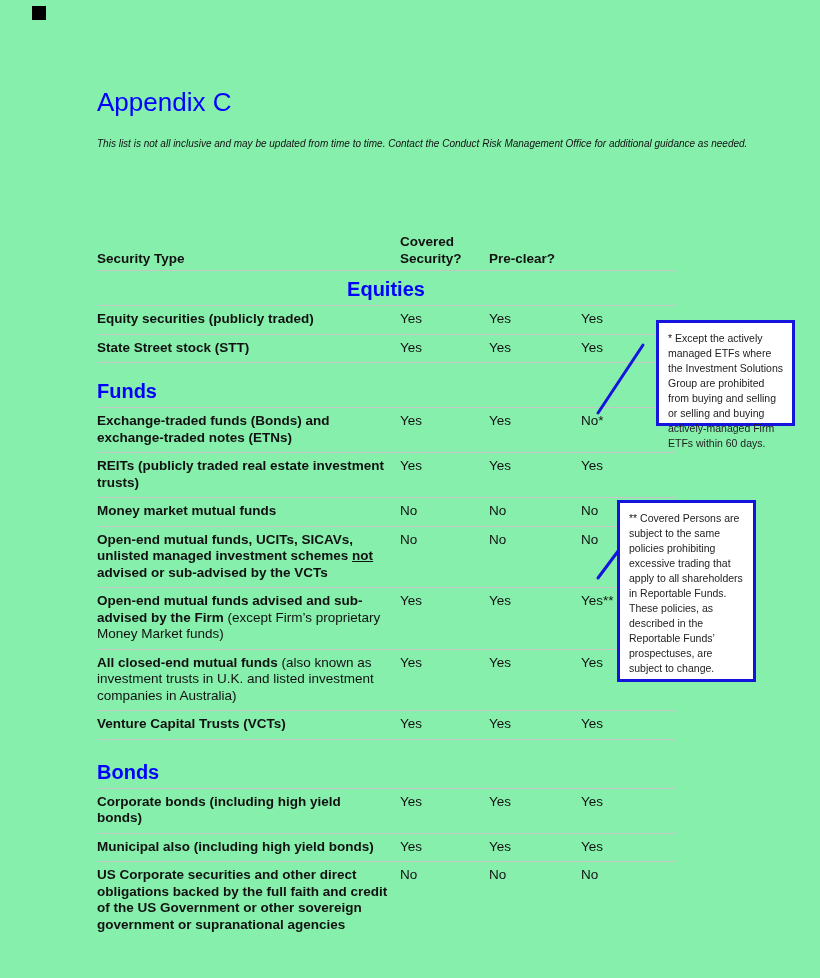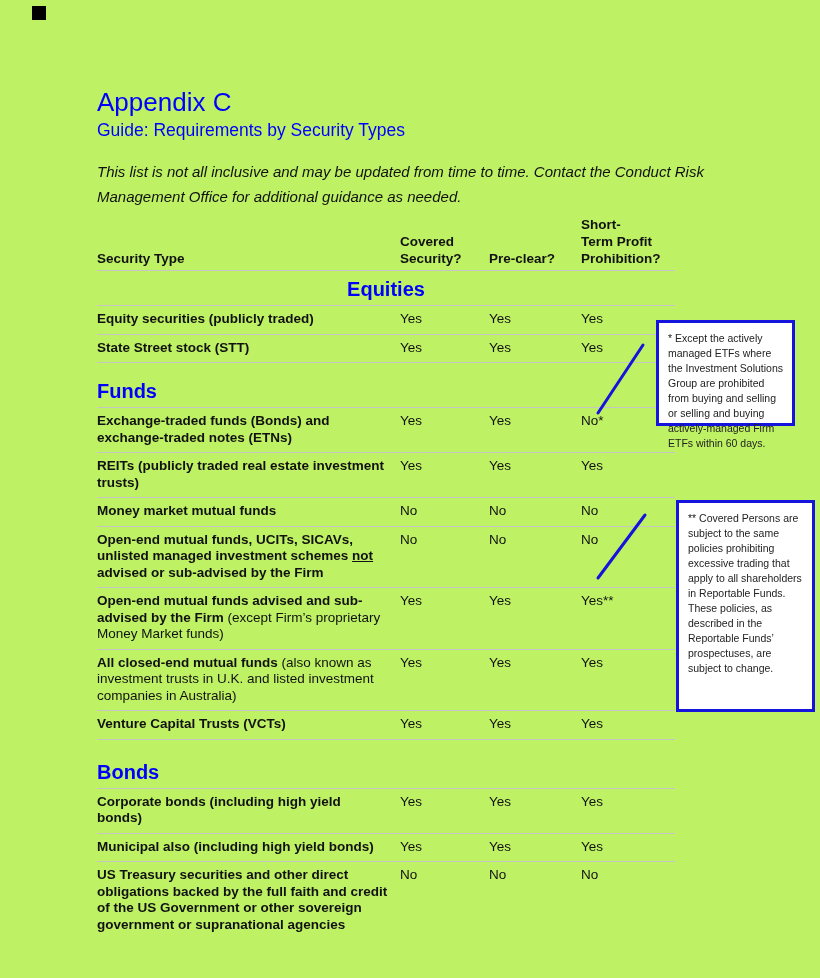--- a/index.html
+++ b/index.html
@@ -1,39 +1,39 @@
 <!DOCTYPE html>
 <html style="--heading-blue: #0000FF; --callout-border: #1414DD; --divider: #C6C6C6;"><head>
 <meta charset="utf-8">
 <style>
   html,body{margin:0;padding:0;background:#ffffff;}
   .page{
     position:relative;
     width:820px;height:978px;
-    background:#bef264;
+    background:#86efac;
     font-family:"Liberation Sans",sans-serif;
     color:#1a1a1a;
     overflow:hidden;
   }
   .corner-mark{
     position:absolute;left:32px;top:6px;width:14px;height:14px;background:#000;
   }
   .title{
     margin:88px 0 0 97px;
     font-size:26px;font-weight:400;line-height:1.1;
     color:var(--heading-blue);
   }
   .subtitle{
     margin:3px 0 0 97px;
     font-size:17.5px;font-weight:400;line-height:1.2;
     color:var(--heading-blue);
   }
   .intro{
     margin:18px 0 0 97px;width:676px;
-    font-size:15px;font-style:italic;line-height:1.7;color:#111;
+    font-size:10px;font-style:italic;line-height:1.7;color:#111;
   }
   .tbl{
     position:absolute;left:97px;top:216px;width:578px;
     font-size:13.5px;
   }
   .grid-row{
     display:grid;
     grid-template-columns:303px 89px 92px 94px;
     align-items:start;
   }
@@ -64,42 +64,38 @@
   .val-cell{font-weight:400;line-height:16.5px;color:#111;}
   .arrows{position:absolute;left:0;top:0;pointer-events:none;}
   .callout{
     position:absolute;width:139px;box-sizing:border-box;
     border:3px solid var(--callout-border);
     background:#fff;
     font-size:10.5px;line-height:15px;color:#222;
     padding:8px 7px 6px 9px;
   }
   .callout.c1{left:656px;top:320px;height:106px;}
-  .callout.c2{left:676px;top:500px;height:212px;}
+  .callout.c2{left:617px;top:500px;height:182px;}
 </style>
 </head>
 <body>
 
 <div class="page">
 
   <div class="corner-mark"></div>
 
   <h1 class="title">Appendix C</h1>
-  <h2 class="subtitle">Guide: Requirements by Security Types</h2>
   <p class="intro">This list is not all inclusive and may be updated from time to time. Contact the Conduct Risk Management Office for additional guidance as needed.</p>
 
   <div class="tbl">
     <div class="grid-row thead">
       <div class="th">Security Type</div>
       <div class="th">Covered
 Security?</div>
       <div class="th">Pre-clear?</div>
-      <div class="th">Short-
-Term Profit
-Prohibition?</div>
     </div>
     <div id="tbody">
         <div class="section-head" style="padding-top: 6px; text-align: center;">Equities</div>
         <div class="grid-row trow">
           <div class="name-cell"><span>Equity securities (publicly traded)</span></div>
           <div class="val-cell">Yes</div>
           <div class="val-cell">Yes</div>
           <div class="val-cell">Yes</div>
         </div>
         <div class="grid-row trow">
@@ -121,21 +117,21 @@
           <div class="val-cell">Yes</div>
           <div class="val-cell">Yes</div>
         </div>
         <div class="grid-row trow">
           <div class="name-cell"><span>Money market mutual funds</span></div>
           <div class="val-cell">No</div>
           <div class="val-cell">No</div>
           <div class="val-cell">No</div>
         </div>
         <div class="grid-row trow">
-          <div class="name-cell"><span>Open-end mutual funds, UCITs, SICAVs, unlisted managed investment schemes </span><span class="und">not</span><span> advised or sub-advised by the Firm</span></div>
+          <div class="name-cell"><span>Open-end mutual funds, UCITs, SICAVs, unlisted managed investment schemes </span><span class="und">not</span><span> advised or sub-advised by the VCTs</span></div>
           <div class="val-cell">No</div>
           <div class="val-cell">No</div>
           <div class="val-cell">No</div>
         </div>
         <div class="grid-row trow">
           <div class="name-cell"><span>Open-end mutual funds advised and sub-advised by the Firm </span><span class="reg">(except Firm’s proprietary Money Market funds)</span></div>
           <div class="val-cell">Yes</div>
           <div class="val-cell">Yes</div>
           <div class="val-cell">Yes**</div>
         </div>
@@ -158,21 +154,21 @@
           <div class="val-cell">Yes</div>
           <div class="val-cell">Yes</div>
         </div>
         <div class="grid-row trow">
           <div class="name-cell"><span>Municipal also (including high yield bonds)</span></div>
           <div class="val-cell">Yes</div>
           <div class="val-cell">Yes</div>
           <div class="val-cell">Yes</div>
         </div>
         <div class="grid-row trow">
-          <div class="name-cell"><span>US Treasury securities and other direct obligations backed by the full faith and credit of the US Government or other sovereign government or supranational agencies</span></div>
+          <div class="name-cell"><span>US Corporate securities and other direct obligations backed by the full faith and credit of the US Government or other sovereign government or supranational agencies</span></div>
           <div class="val-cell">No</div>
           <div class="val-cell">No</div>
           <div class="val-cell">No</div>
         </div>
       </div>
   </div>
 
   <svg class="arrows" width="820" height="978" viewBox="0 0 820 978">
     <line x1="598" y1="413" x2="643" y2="345" stroke="#1414DD" stroke-width="3" stroke-linecap="round"></line>
     <line x1="598" y1="578" x2="645" y2="515" stroke="#1414DD" stroke-width="3" stroke-linecap="round"></line>

